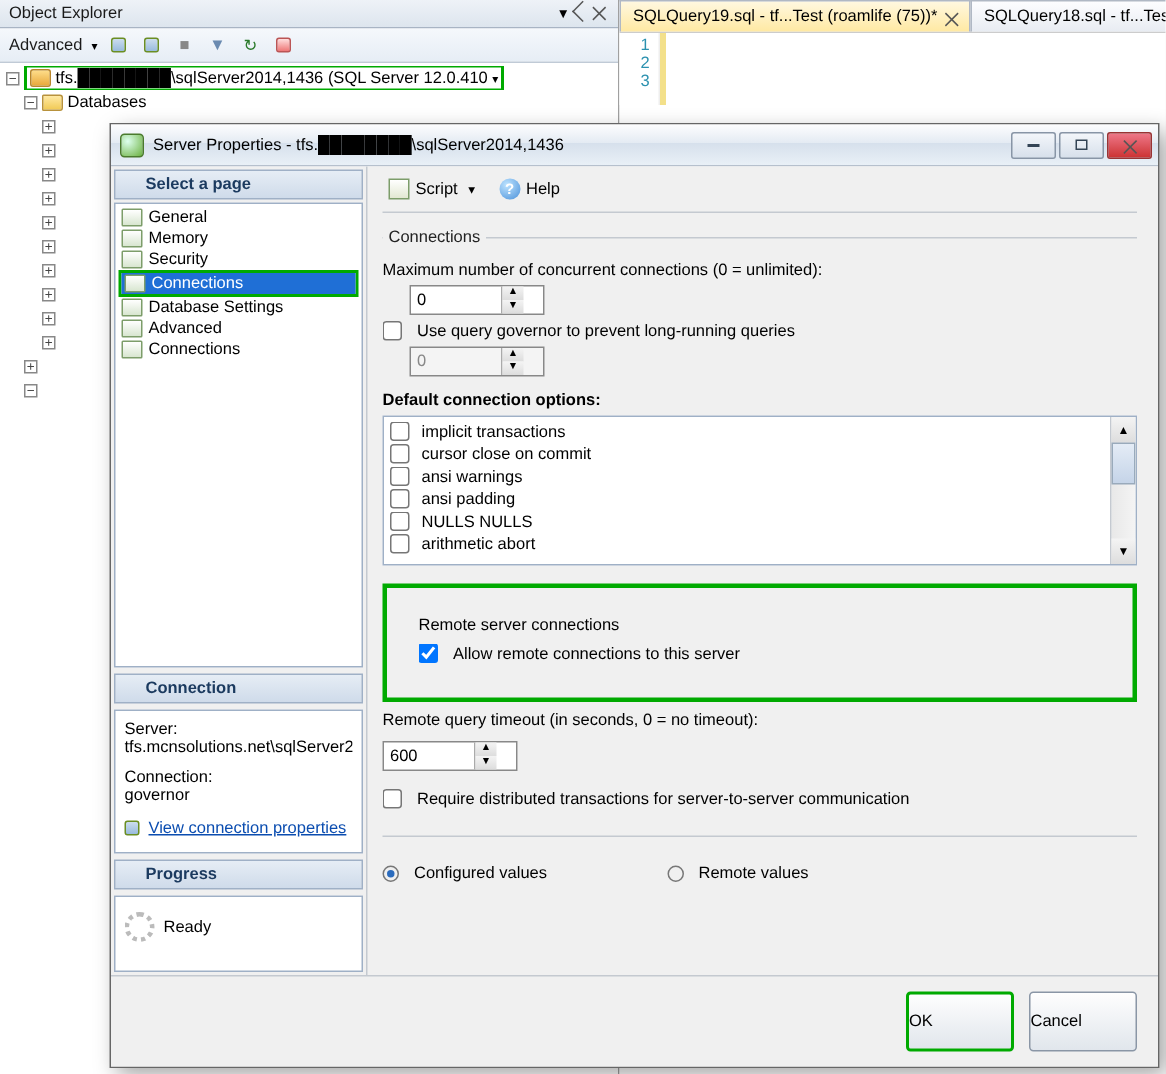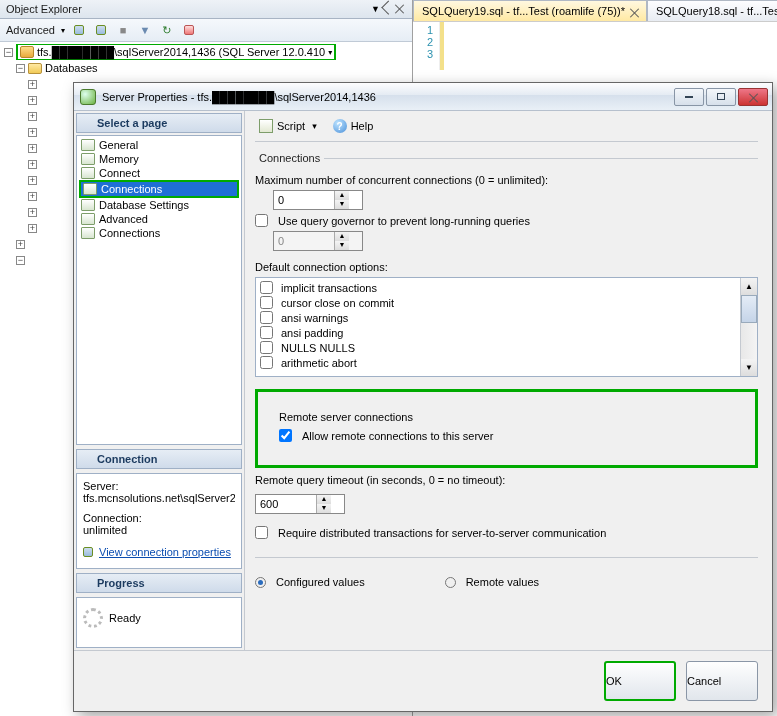--- a/index.html
+++ b/index.html
@@ -220,21 +220,21 @@
         <div class="page-item">
             <span class="pg-ico"></span>
             <span>General</span>
           </div>
         <div class="page-item">
             <span class="pg-ico"></span>
             <span>Memory</span>
           </div>
         <div class="page-item">
             <span class="pg-ico"></span>
-            <span>Connect</span>
+            <span>Security</span>
           </div>
         <div class="hl-conn">
             <div class="page-item sel">
               <span class="pg-ico"></span>
               <span>Connections</span>
             </div>
           </div>
         <div class="page-item">
             <span class="pg-ico"></span>
             <span>Database Settings</span>
@@ -246,21 +246,21 @@
         <div class="page-item">
             <span class="pg-ico"></span>
             <span>Connections</span>
           </div>
       </div>
       <div class="panel-head">Connection</div>
       <div class="conn-box">
         <div>Server:</div>
         <div style="margin-bottom:8px;white-space:nowrap;overflow:hidden;">tfs.mcnsolutions.net\sqlServer201</div>
         <div>Connection:</div>
-        <div style="margin-bottom:10px;">unlimited</div>
+        <div style="margin-bottom:10px;">governor</div>
         <div class="row">
           <span class="sql-cyl"></span>
           <span class="linkish">View connection properties</span>
         </div>
       </div>
       <div class="panel-head">Progress</div>
       <div class="conn-box" style="flex:1;">
         <div class="row">
           <span class="spinner"></span>
           <span>Ready</span>
@@ -300,21 +300,21 @@
           </div>
         <div class="row" style="padding-left:18px;">
           <div class="numbox" style="background:#f4f4f4;">
             <input disabled="" style="color: rgb(136, 136, 136); background: rgb(244, 244, 244);" value="0">
             <div class="spin">
                 <div>▲</div>
                 <div>▼</div>
               </div>
           </div>
         </div>
-        <div class="row" style="margin-top:10px;">
+        <div class="row" style="margin-top:10px;font-weight:bold;">
             <span>Default connection options:</span>
           </div>
         <div class="optlist">
           <div class="optlist-inner">
             <div class="opt">
                 <input type="checkbox" style="">
                 <span>implicit transactions</span>
               </div>
             <div class="opt">
                 <input type="checkbox" style="">

